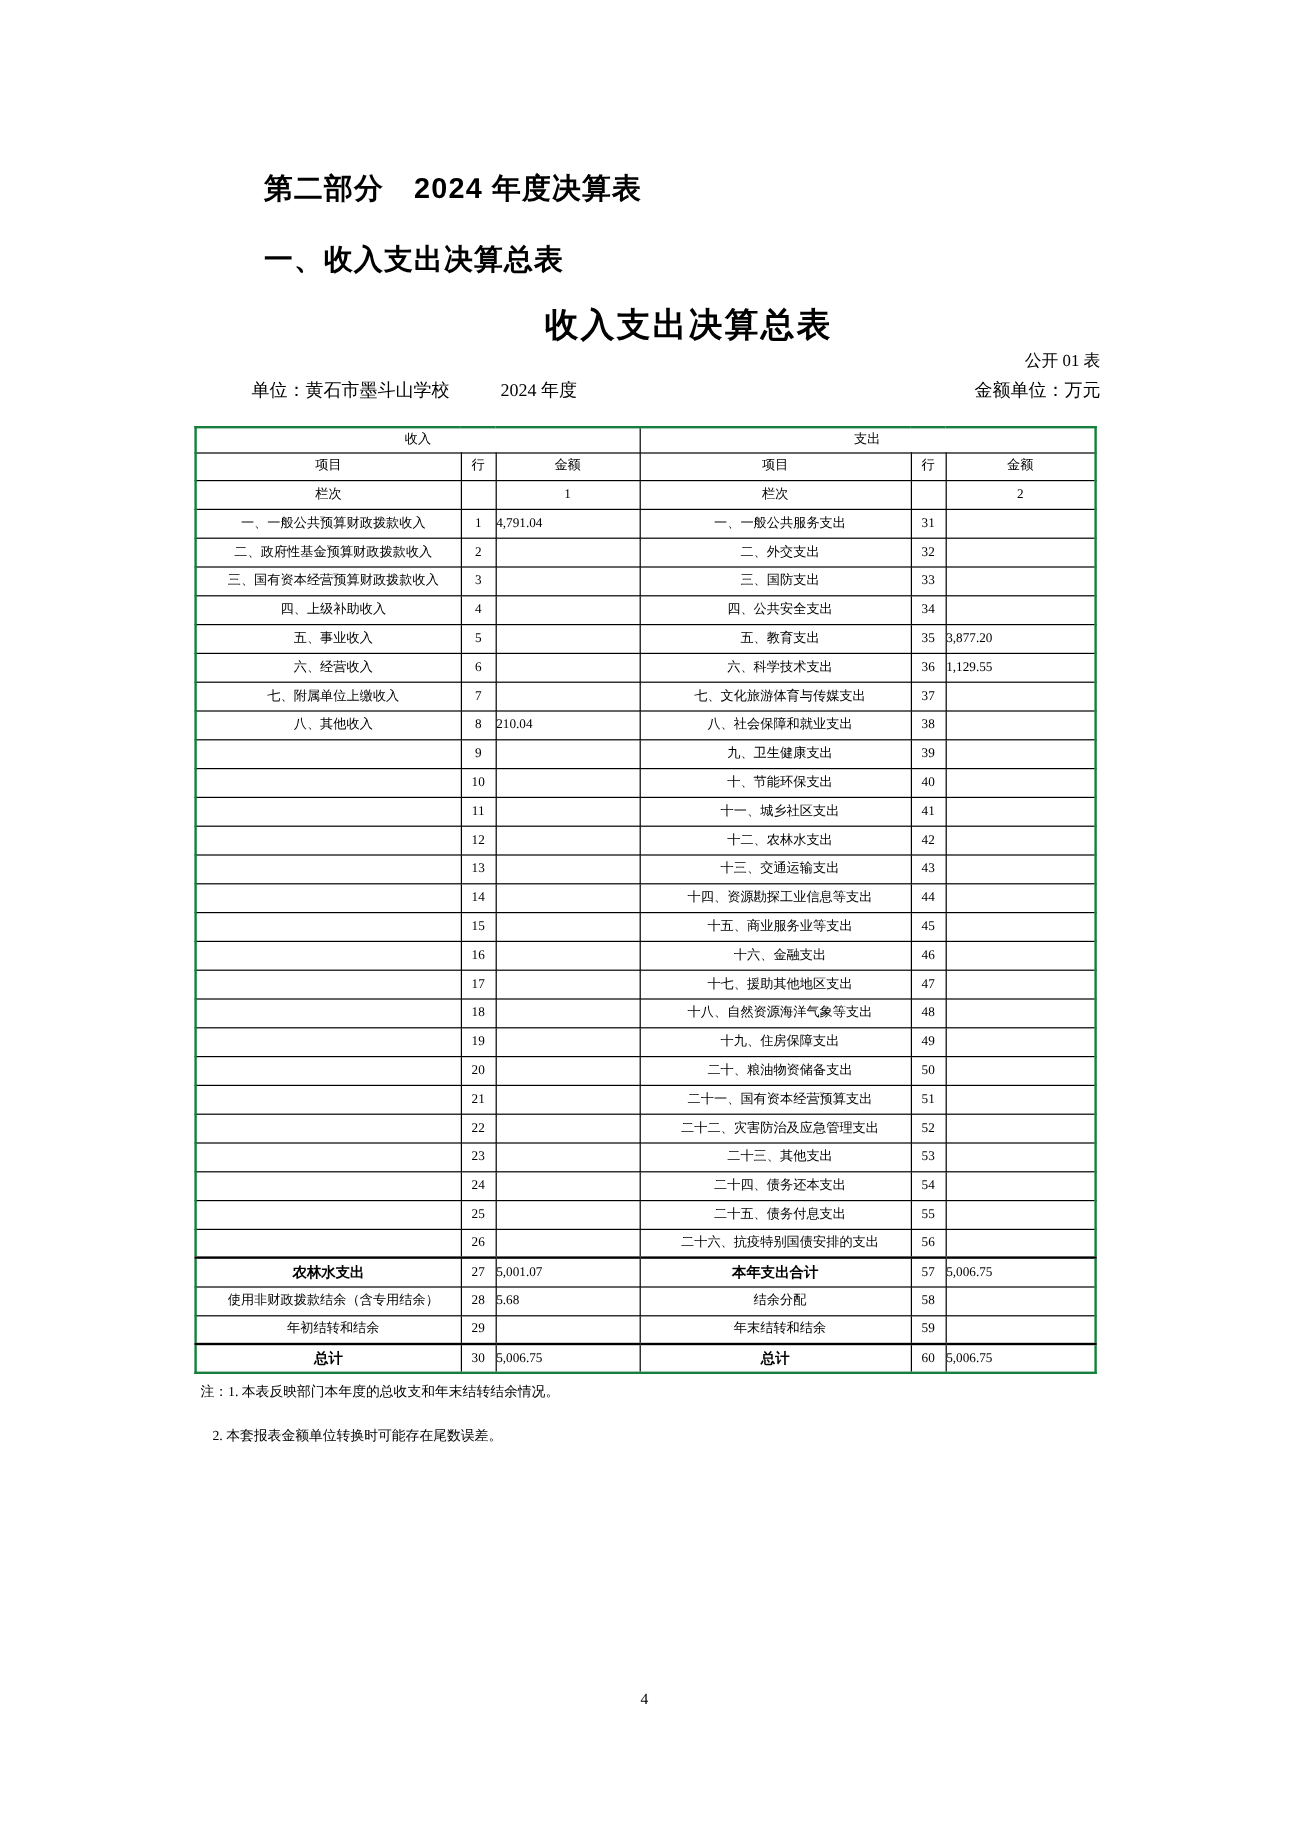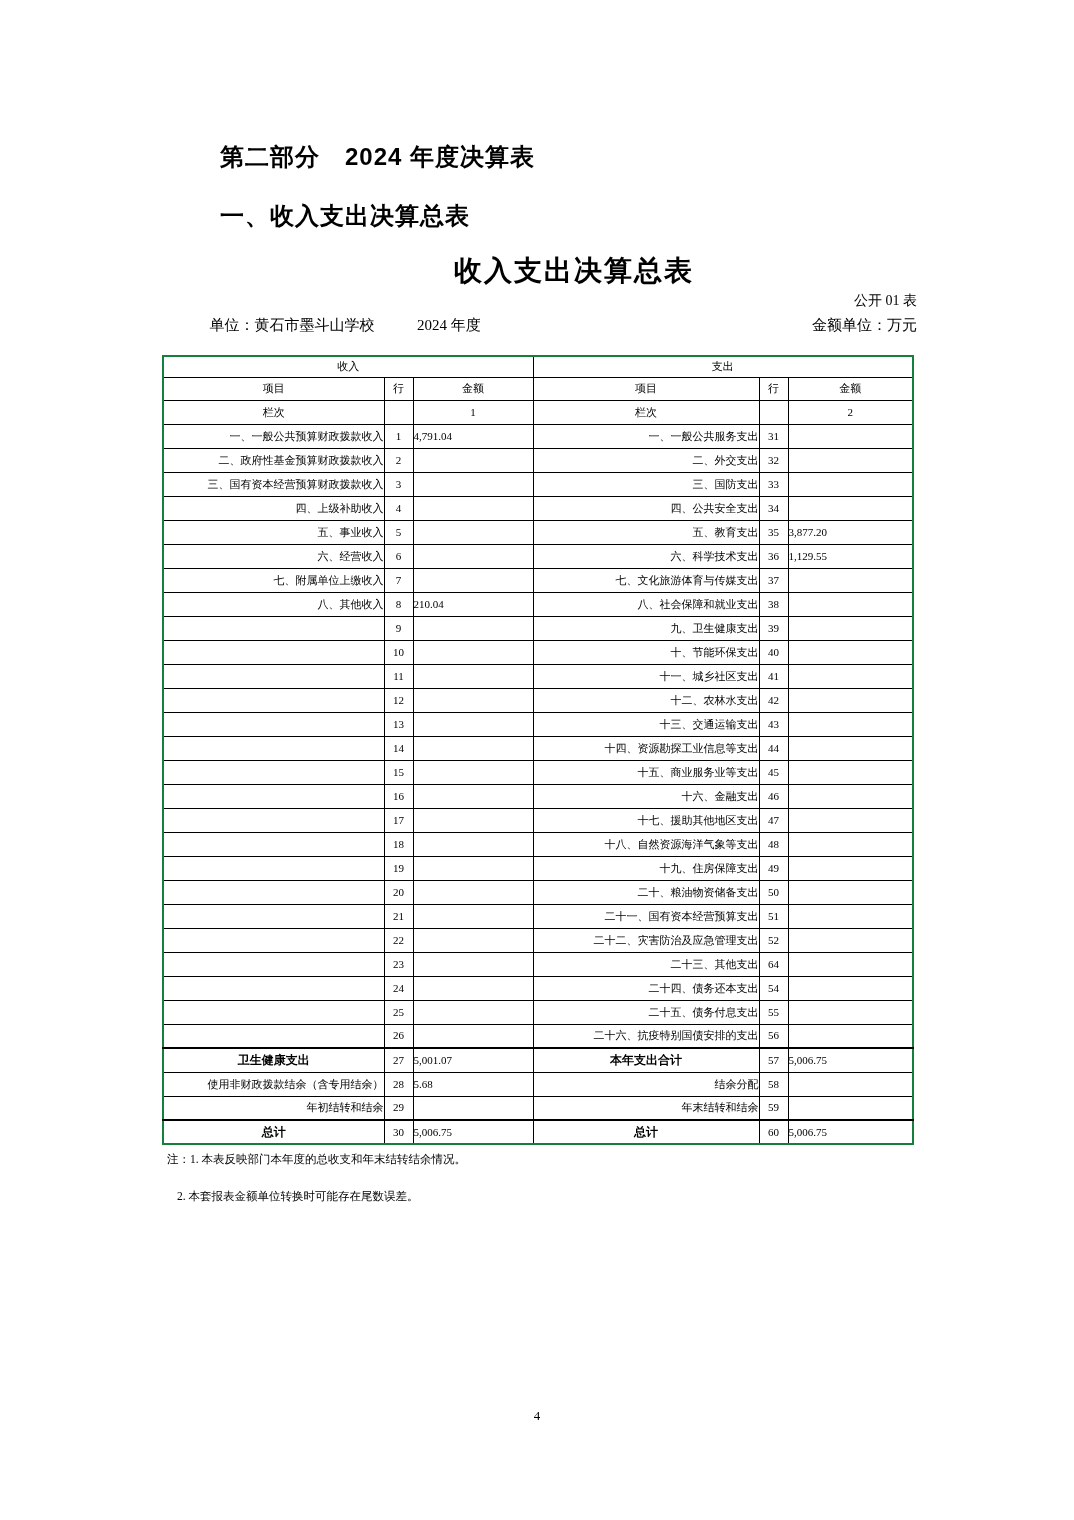--- a/index.html
+++ b/index.html
@@ -41,21 +41,21 @@
   }
   .budget-table th, .budget-table td {
     border:1px solid #000;
     font-size:11px; font-weight:normal;
     height:24px; line-height:1;
     overflow:hidden; white-space:nowrap;
     text-align:center; vertical-align:middle;
   }
   .budget-table thead tr.sec-row th { height:21px; }
   .budget-table thead tr.col-row th { height:23px; }
-  .budget-table td.item   { text-align:right; padding-left:8px; }
+  .budget-table td.item   { text-align:center; padding-left:8px; }
   .budget-table td.rowno  { text-align:center; }
   .budget-table td.amount { text-align:left; padding-right:8px; }
   .budget-table td.center { text-align:center; padding-left:0; }
   .budget-table tr.sum-row td { border-top:2px solid #000; }
   .budget-table tr.sum-row td.item {
     text-align:center; padding-left:0; font-weight:bold; font-size:12px;
   }
   .notes { position:absolute; left:167px; top:1152px; width:750px; font-size:11.5px; }
   .note-2 { margin-top:22px; margin-left:10px; }
   .page-number {
@@ -285,21 +285,21 @@
           <td class="amount"></td>
           <td class="item">二十二、灾害防治及应急管理支出</td>
           <td class="rowno">52</td>
           <td class="amount"></td>
         </tr>
         <tr>
           <td class="item"></td>
           <td class="rowno">23</td>
           <td class="amount"></td>
           <td class="item">二十三、其他支出</td>
-          <td class="rowno">64</td>
+          <td class="rowno">53</td>
           <td class="amount"></td>
         </tr>
         <tr>
           <td class="item"></td>
           <td class="rowno">24</td>
           <td class="amount"></td>
           <td class="item">二十四、债务还本支出</td>
           <td class="rowno">54</td>
           <td class="amount"></td>
         </tr>
@@ -313,21 +313,21 @@
         </tr>
         <tr>
           <td class="item"></td>
           <td class="rowno">26</td>
           <td class="amount"></td>
           <td class="item">二十六、抗疫特别国债安排的支出</td>
           <td class="rowno">56</td>
           <td class="amount"></td>
         </tr>
         <tr class="sum-row">
-          <td class="item">卫生健康支出</td>
+          <td class="item">农林水支出</td>
           <td class="rowno">27</td>
           <td class="amount">5,001.07</td>
           <td class="item">本年支出合计</td>
           <td class="rowno">57</td>
           <td class="amount">5,006.75</td>
         </tr>
         <tr>
           <td class="item">使用非财政拨款结余（含专用结余）</td>
           <td class="rowno">28</td>
           <td class="amount">5.68</td>

